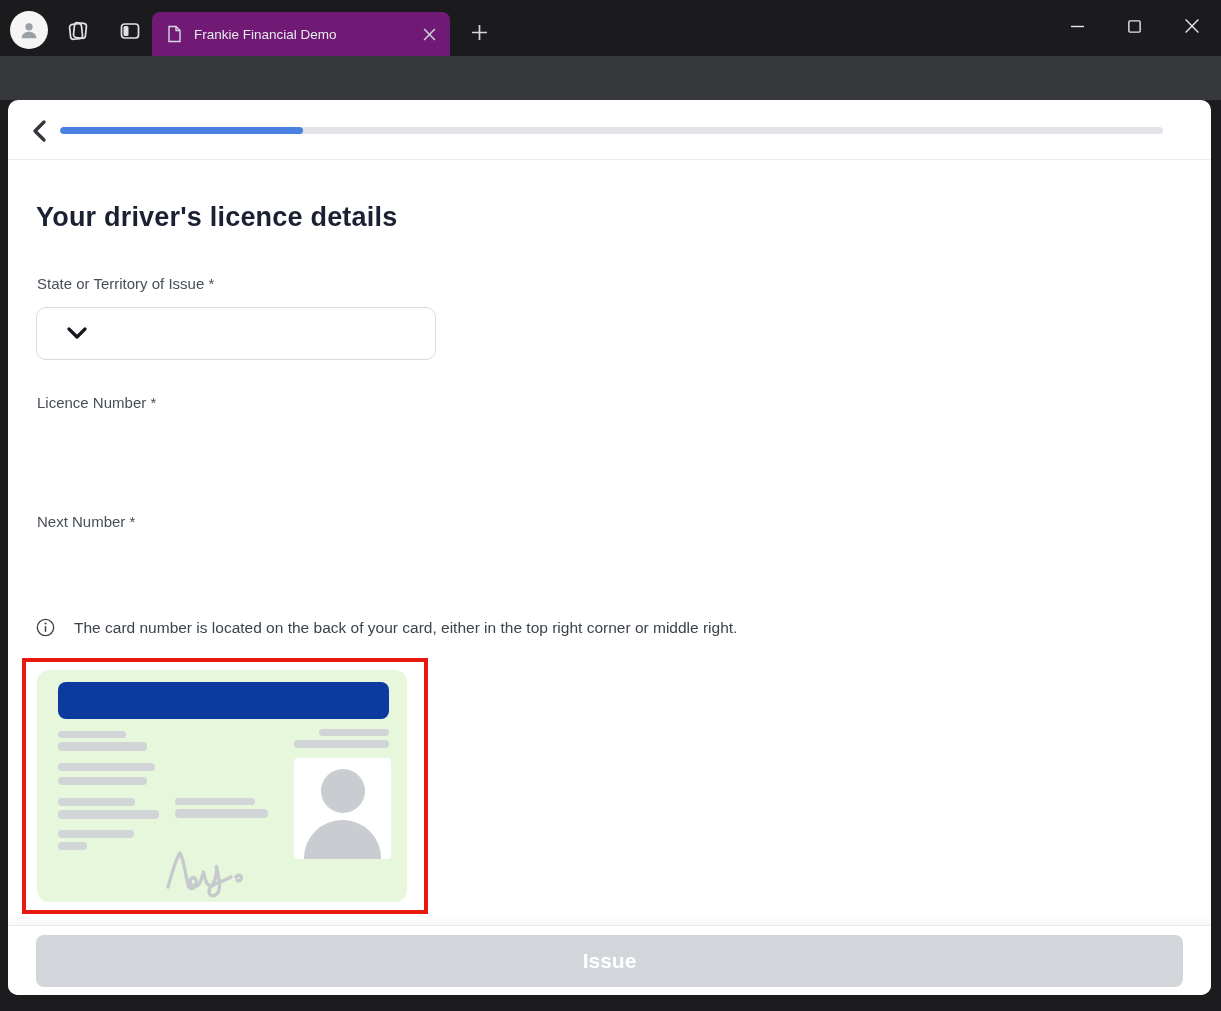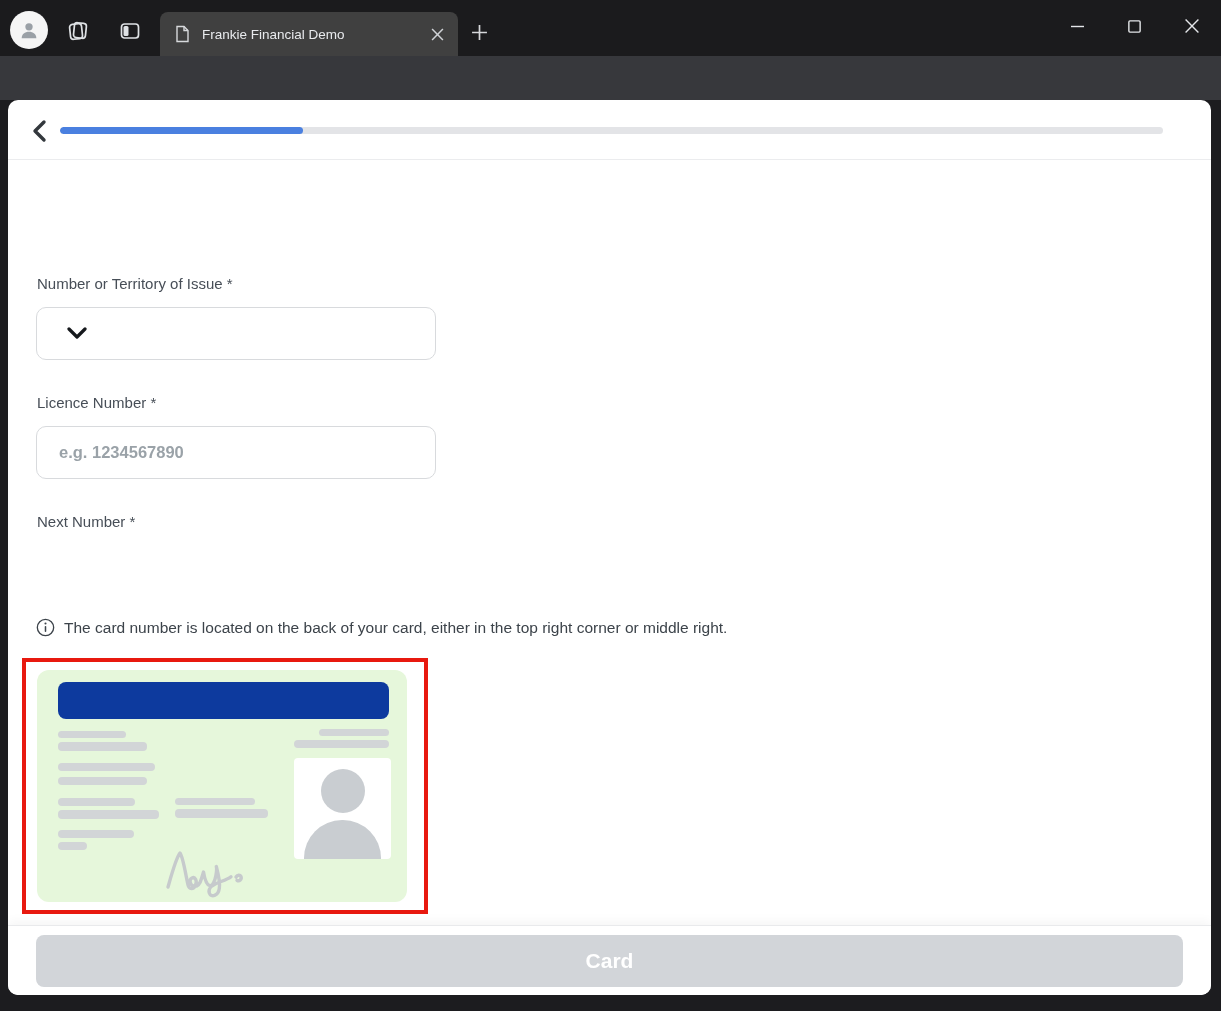--- a/index.html
+++ b/index.html
@@ -6,22 +6,22 @@
   html,body { background:#101012; }
   .stage {
     position:relative; width:1221px; height:1011px; overflow:hidden;
     background:#1c1c1f; font-family:"Liberation Sans", sans-serif;
   }
   
   .titlebar { position:absolute; left:0; top:0; width:100%; height:56px; background:#1b1b1d; }
   .avatar { position:absolute; left:10px; top:11px; width:38px; height:38px; border-radius:50%; background:#f5f5f5; display:flex; align-items:center; justify-content:center; }
   .chrome-ic { position:absolute; display:flex; align-items:center; justify-content:center; }
   .tab {
-    position:absolute; left:160px; top:12px; width:298px; height:44px;
-    background:#404040; border-radius:8px 8px 0 0; display:flex; align-items:center; padding:0 14px;
+    position:absolute; left:152px; top:12px; width:298px; height:44px;
+    background:#701a75; border-radius:8px 8px 0 0; display:flex; align-items:center; padding:0 14px;
   }
   .tab-title { color:#e8eaed; font-size:13.5px; margin-left:12px; flex:1; white-space:nowrap; overflow:hidden; }
   .win-btn { position:absolute; top:0; width:46px; height:52px; display:flex; align-items:center; justify-content:center; }
   .toolbar { position:absolute; left:0; top:56px; width:100%; height:44px; background:#37383c; }
   .urlbar {
     position:absolute; left:185px; top:61px; width:415px; height:34px; border-radius:17px;
     background:#1f2024; display:flex; align-items:center; padding:0 14px; gap:10px;
   }
   .url-text { font-size:15px; white-space:nowrap; overflow:hidden; flex:1; }
   .url-scheme { color:#9aa0a6; }
@@ -41,21 +41,21 @@
     border:1px solid #d8dadd; border-radius:10px; background:#fff;
     display:flex; align-items:center; padding:0 22px 0 30px; cursor:pointer;
   }
   .select-value { flex:1; font-size:16.5px; font-weight:bold; color:#15181c; }
   .text-input {
     position:absolute; left:28px; width:400px; height:53px;
     border:1px solid #d8dadd; border-radius:10px; background:#fff;
     font-family:"Liberation Sans", sans-serif; font-size:16.5px; color:#15181c; padding:0 22px; outline:none;
   }
   .text-input::placeholder { color:#9aa2a8; opacity:1; font-weight:bold; }
-  .info-row { position:absolute; left:28px; top:517px; display:flex; align-items:flex-start; gap:9px; width:800px; }
+  .info-row { position:absolute; left:28px; top:517px; display:flex; align-items:flex-start; gap:19px; width:800px; }
   .info-text { font-size:15.5px; color:#3c434a; line-height:21px; }
   
   .card-highlight { position:absolute; left:14px; top:558px; width:406px; height:256px; border:4px solid #e8190f; background:#fff; }
   .licence-card { position:absolute; left:11px; top:8px; width:370px; height:232px; background:#e6f7db; border-radius:12px; }
   .card-topbar { position:absolute; left:21px; top:12px; width:331px; height:37px; background:#0d3a9e; border-radius:8px; }
   .bar { position:absolute; background:#d2d5d7; border-radius:4px; }
   .photo-box { position:absolute; left:257px; top:88px; width:97px; height:101px; background:#ffffff; border-radius:4px; overflow:hidden; }
   .photo-head { position:absolute; left:27px; top:11px; width:44px; height:44px; border-radius:50%; background:#c9cdd1; }
   .photo-shoulders { position:absolute; left:10px; top:62px; width:77px; height:44px; border-radius:38px 38px 4px 4px; background:#c9cdd1; }
   .signature { position:absolute; left:128px; top:176px; }
@@ -231,30 +231,30 @@
       <div class="back-btn">
         <svg width="18" height="24" viewBox="0 0 18 24" fill="none" stroke="#33383d" stroke-width="3.4" stroke-linecap="round" stroke-linejoin="round">
           <path d="M14 3L5 12l9 9"></path>
         </svg>
       </div>
       <div class="progress-track">
         <div class="progress-fill" style="width: 22%;"></div>
       </div>
     </div>
 
-
-    <label class="field-label" style="top:175px;">Number or Territory of Issue *</label>
+    <h1 class="page-title">Your driver's licence details</h1>
+
+    <label class="field-label" style="top:175px;">State or Territory of Issue *</label>
     <div class="select-box">
       <svg width="20" height="13" viewBox="0 0 20 13" fill="none" stroke="#15181c" stroke-width="3.2" stroke-linecap="round" stroke-linejoin="round">
         <path d="M2 2l8 8 8-8"></path>
       </svg>
     </div>
 
     <label class="field-label" style="top:294px;">Licence Number *</label>
-    <input class="text-input" style="top: 326px;" type="text" placeholder="e.g. 1234567890">
 
     <label class="field-label" style="top:413px;">Next Number *</label>
 
     <div class="info-row">
       <svg width="19" height="19" viewBox="0 0 20 20" style="flex:none; margin-top:1px;">
         <circle cx="10" cy="10" r="8.6" fill="none" stroke="#3c434a" stroke-width="1.4"></circle>
         <circle cx="10" cy="5.8" r="1.1" fill="#3c434a"></circle>
         <rect x="9.2" y="8.3" width="1.6" height="6.5" rx="0.8" fill="#3c434a"></rect>
       </svg>
       <span class="info-text">The card number is located on the back of your card, either in the top right corner or middle right.</span>
@@ -279,17 +279,17 @@
           <div class="photo-head"></div>
           <div class="photo-shoulders"></div>
         </div>
         <svg class="signature" width="95" height="52" viewBox="0 0 95 52" fill="none" stroke="#c6cacc" stroke-width="3.4" stroke-linecap="round" stroke-linejoin="round">
           <path d="M3 41 C7 27 11 12 15 7 C18 11 20 25 23 39 C24 43.5 28.5 44 30.5 39 C32.5 34.5 30 30.5 27 32 C24 33.5 24.5 38.5 28.5 40 C32.5 41.5 35 38 36.5 32.5 L38.5 26 C39.5 32 41.5 38.5 44.5 39.5 C47.5 40.5 50 35 51 29 C51.7 25 51.8 22 51.3 20.5 C53.3 28 55.3 36.5 54.3 42.5 C53.2 50 46 52 44.3 47 C42.6 42 49 38 56 35.5 C60.5 33.9 64 32.5 66 30.8 M71 31 C72.5 28.7 75 28.6 76 30.6 C77 33 74.3 36 72 34.3"></path>
         </svg>
       </div>
     </div>
 
     <div class="page-footer">
-      <button class="next-btn" disabled="">Card</button>
+      <button class="next-btn" disabled="">Issue</button>
     </div>
   </div>
 
 </div>
 
 </body></html>

